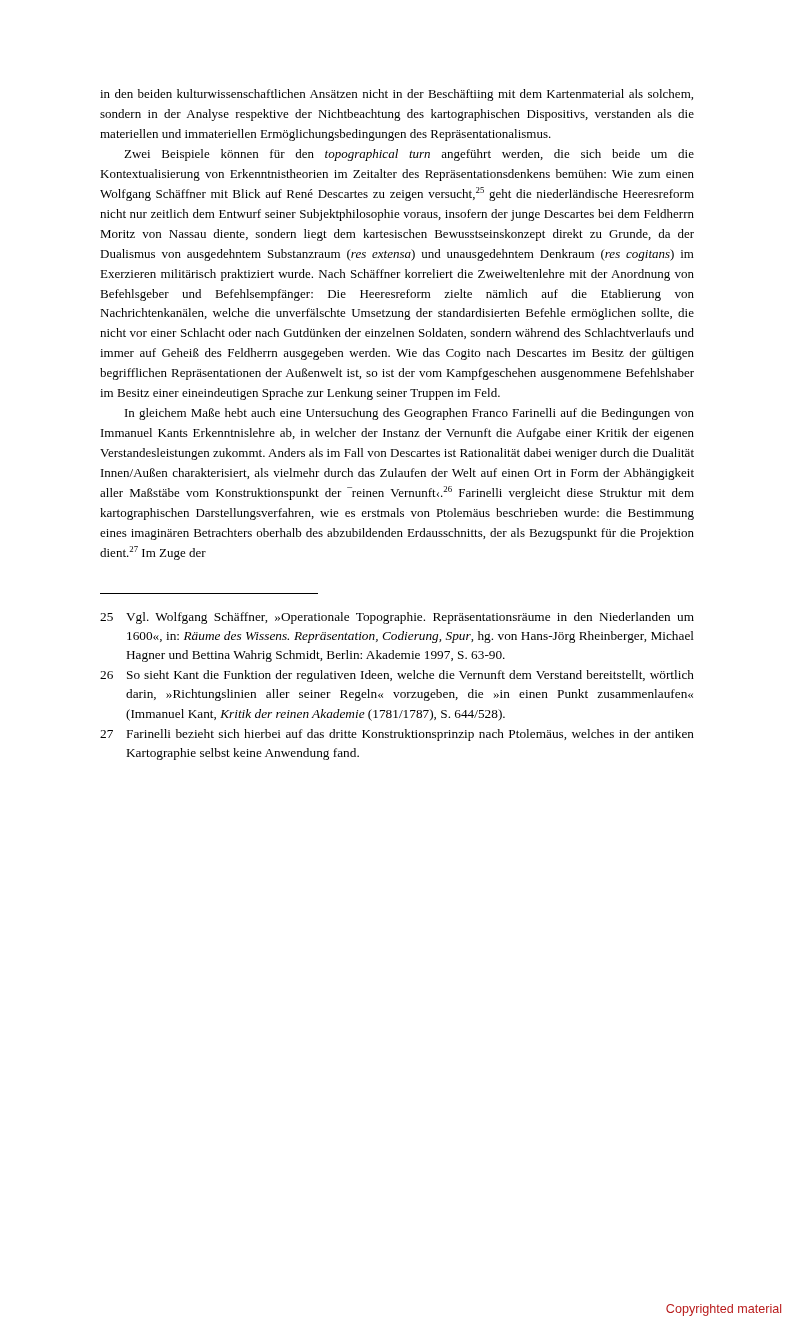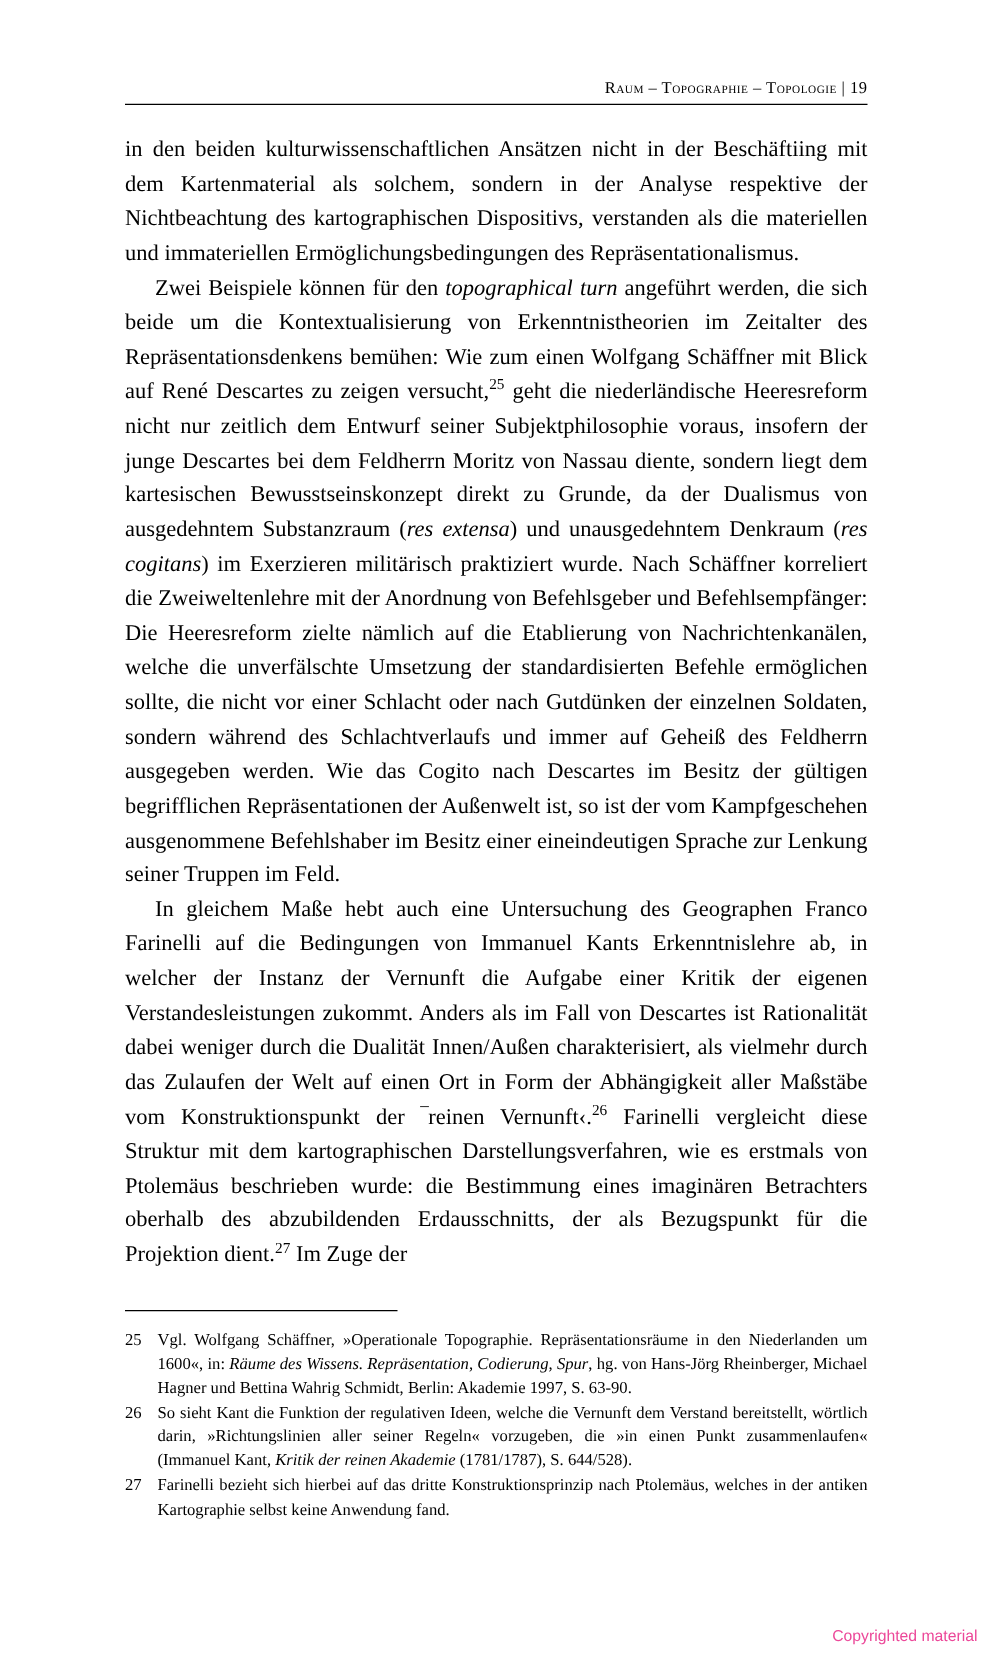--- a/index.html
+++ b/index.html
@@ -37,21 +37,21 @@
     white-space: nowrap;
   }
   .running-head .sc {
     font-variant: small-caps;
   }
   .running-head .pageno {
     font-variant: normal;
   }
   .body-text {
     margin-top: 22px;
-    font-size: 18px;
+    font-size: 13px;
     line-height: 1.535;
     text-align: justify;
     text-justify: inter-word;
     hyphens: manual;
   }
   .body-text p {
     margin: 0;
   }
   .body-text p.indent {
     text-indent: 24px;
@@ -85,36 +85,31 @@
   }
   .fn-text {
     flex: 1 1 auto;
     text-align: justify;
   }
   .copyright {
     position: absolute;
     right: 18px;
     bottom: 17px;
     font-size: 12.6px;
-    color: #ec4899;
+    color: #b91c1c;
     font-family: "Liberation Sans", sans-serif;
   }
 </style>
 </head>
 <body>
 
 <div class="page">
 
   <div class="content">
 
-    <div class="running-head">
-      <span class="sc">Raum – Topographie – Topologie</span>
-      <span class="pageno">|</span>
-      <span class="pageno">19</span>
-    </div>
 
     <div class="body-text">
 
       <p><span>in den beiden kulturwissenschaftlichen Ansätzen nicht in der Beschäfti­ing mit dem Kartenmaterial als solchem, sondern in der Analyse respek­tive der Nichtbeachtung des kartographischen Dispositivs, verstanden als die materiellen und immateriellen Ermöglichungsbedingungen des Reprä­sentationalismus.</span></p>
 
       <p class="indent"><span>Zwei Beispiele können für den </span><em>topographical turn</em><span> angeführt werden, die sich beide um die Kontextualisierung von Erkenntnistheorien im Zeit­alter des Repräsentationsdenkens bemühen: Wie zum einen Wolfgang Schäffner mit Blick auf René Descartes zu zeigen versucht,</span><sup>25</sup><span> geht die nie­derländische Heeresreform nicht nur zeitlich dem Entwurf seiner Subjekt­philosophie voraus, insofern der junge Descartes bei dem Feldherrn Moritz von Nassau diente, sondern liegt dem kartesischen Bewusstseinskonzept direkt zu Grunde, da der Dualismus von ausgedehntem Substanzraum (</span><em>res extensa</em><span>) und unausgedehntem Denkraum (</span><em>res cogitans</em><span>) im Exerzieren mi­litärisch praktiziert wurde. Nach Schäffner korreliert die Zweiweltenlehre mit der Anordnung von Befehlsgeber und Befehlsempfänger: Die Heeres­reform zielte nämlich auf die Etablierung von Nachrichtenkanälen, welche die unverfälschte Umsetzung der standardisierten Befehle ermöglichen sollte, die nicht vor einer Schlacht oder nach Gutdünken der einzelnen Soldaten, sondern während des Schlachtverlaufs und immer auf Geheiß des Feldherrn ausgegeben werden. Wie das Cogito nach Descartes im Be­sitz der gültigen begrifflichen Repräsentationen der Außenwelt ist, so ist der vom Kampfgeschehen ausgenommene Befehlshaber im Besitz einer eineindeutigen Sprache zur Lenkung seiner Truppen im Feld.</span></p>
 
       <p class="indent"><span>In gleichem Maße hebt auch eine Untersuchung des Geographen Fran­co Farinelli auf die Bedingungen von Immanuel Kants Erkenntnislehre ab, in welcher der Instanz der Vernunft die Aufgabe einer Kritik der eigenen Verstandesleistungen zukommt. Anders als im Fall von Descartes ist Ra­tionalität dabei weniger durch die Dualität Innen/Außen charakterisiert, als vielmehr durch das Zulaufen der Welt auf einen Ort in Form der Abhän­gigkeit aller Maßstäbe vom Konstruktionspunkt der ‾reinen Vernunft‹.</span><sup>26</sup><span> Farinelli vergleicht diese Struktur mit dem kartographischen Darstellungs­verfahren, wie es erstmals von Ptolemäus beschrieben wurde: die Bestim­mung eines imaginären Betrachters oberhalb des abzubildenden Erdaus­schnitts, der als Bezugspunkt für die Projektion dient.</span><sup>27</sup><span> Im Zuge der</span></p>
 
     </div>

